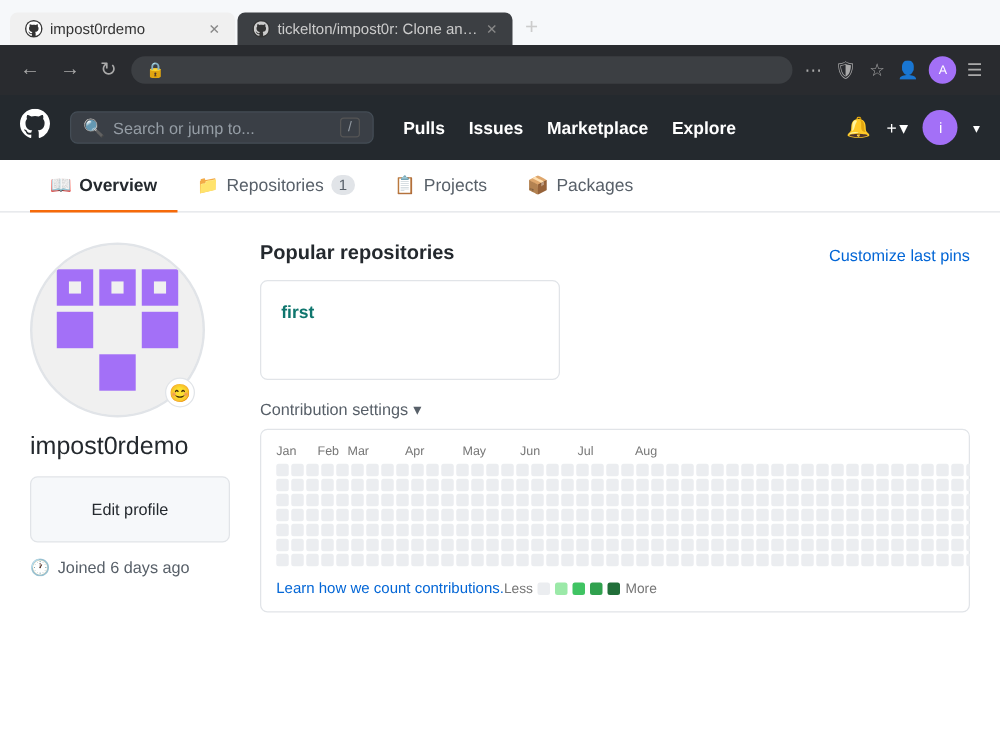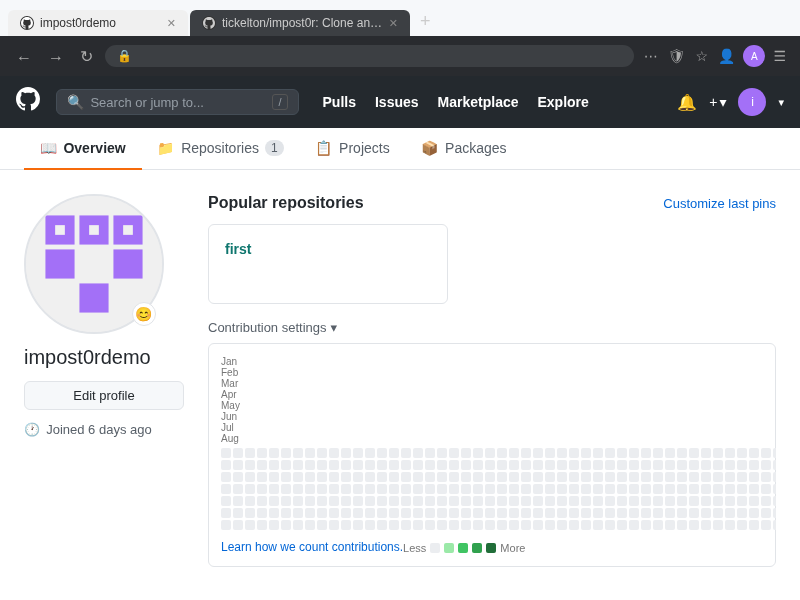--- a/index.html
+++ b/index.html
@@ -48,27 +48,27 @@
 
     
     .profile-body { display: flex; padding: 24px; gap: 24px; flex: 1; overflow: hidden; }
 
     
     .sidebar { width: 160px; flex-shrink: 0; }
     .avatar-container { position: relative; width: 140px; height: 140px; }
     .avatar-circle { width: 140px; height: 140px; border-radius: 50%; background: #f0f0f0; border: 2px solid #e1e4e8; display: flex; align-items: center; justify-content: center; overflow: hidden; }
     .emoji-btn { position: absolute; bottom: 8px; right: 8px; background: #fff; border-radius: 50%; width: 24px; height: 24px; display: flex; align-items: center; justify-content: center; font-size: 14px; border: 1px solid #e1e4e8; cursor: pointer; }
     .username { font-size: 20px; font-weight: 300; color: #24292e; margin-top: 12px; }
-    .edit-profile-btn { display: block; width: 100%; margin-top: 12px; padding: 6px 12px; border: 1px solid #e1e4e8; border-radius: 6px; background: #f6f8fa; font-size: 13px; color: #24292e; cursor: pointer; text-align: center; }
+    .edit-profile-btn { display: block; width: 100%; margin-top: 12px; padding: 18px 12px; border: 1px solid #e1e4e8; border-radius: 6px; background: #f6f8fa; font-size: 13px; color: #24292e; cursor: pointer; text-align: center; }
     .joined-info { display: flex; align-items: center; gap: 6px; margin-top: 12px; color: #586069; font-size: 13px; }
     .clock-icon { font-size: 13px; color: #586069; }
 
     
     .main-area { flex: 1; overflow: hidden; }
-    .popular-header { display: flex; justify-content: space-between; align-items: center; margin-bottom: 12px; gap: 10px; }
+    .popular-header { display: flex; justify-content: space-between; align-items: flex-end; margin-bottom: 12px; gap: 10px; }
     .popular-title { font-size: 16px; font-weight: 600; color: #24292e; }
     .customize-link { font-size: 13px; color: #0366d6; cursor: pointer; }
 
     .repo-cards { display: flex; flex-wrap: wrap; gap: 12px; margin-bottom: 16px; }
     .repo-card { border: 1px solid #e1e4e8; border-radius: 6px; padding: 16px; width: 240px; min-height: 80px; }
     .repo-card-name { color: #0f766e; font-size: 14px; font-weight: 600; cursor: pointer; }
 
     
     .contribution-header { display: flex; justify-content: space-between; align-items: center; margin-bottom: 8px; }
     .contribution-title { font-size: 14px; color: #24292e; }
@@ -231,21 +231,21 @@
 
       <div class="contribution-header">
         <span class="contribution-settings">
           <span>Contribution settings</span>
           <span>▾</span>
         </span>
       </div>
 
       <div class="graph-container">
 
-        <div style="display:flex; padding-left:0; margin-bottom:4px; gap:0;flex-direction:column;">
+        <div style="display:flex; padding-left:0; margin-bottom:4px; gap:0;">
           <span style="font-size:10px;color:#767676;width:33px;">Jan</span>
           <span style="font-size:10px;color:#767676;width:24px;">Feb</span>
           <span style="font-size:10px;color:#767676;width:46px;">Mar</span>
           <span style="font-size:10px;color:#767676;width:46px;">Apr</span>
           <span style="font-size:10px;color:#767676;width:46px;">May</span>
           <span style="font-size:10px;color:#767676;width:46px;">Jun</span>
           <span style="font-size:10px;color:#767676;width:46px;">Jul</span>
           <span style="font-size:10px;color:#767676;width:46px;">Aug</span>
         </div>
 

